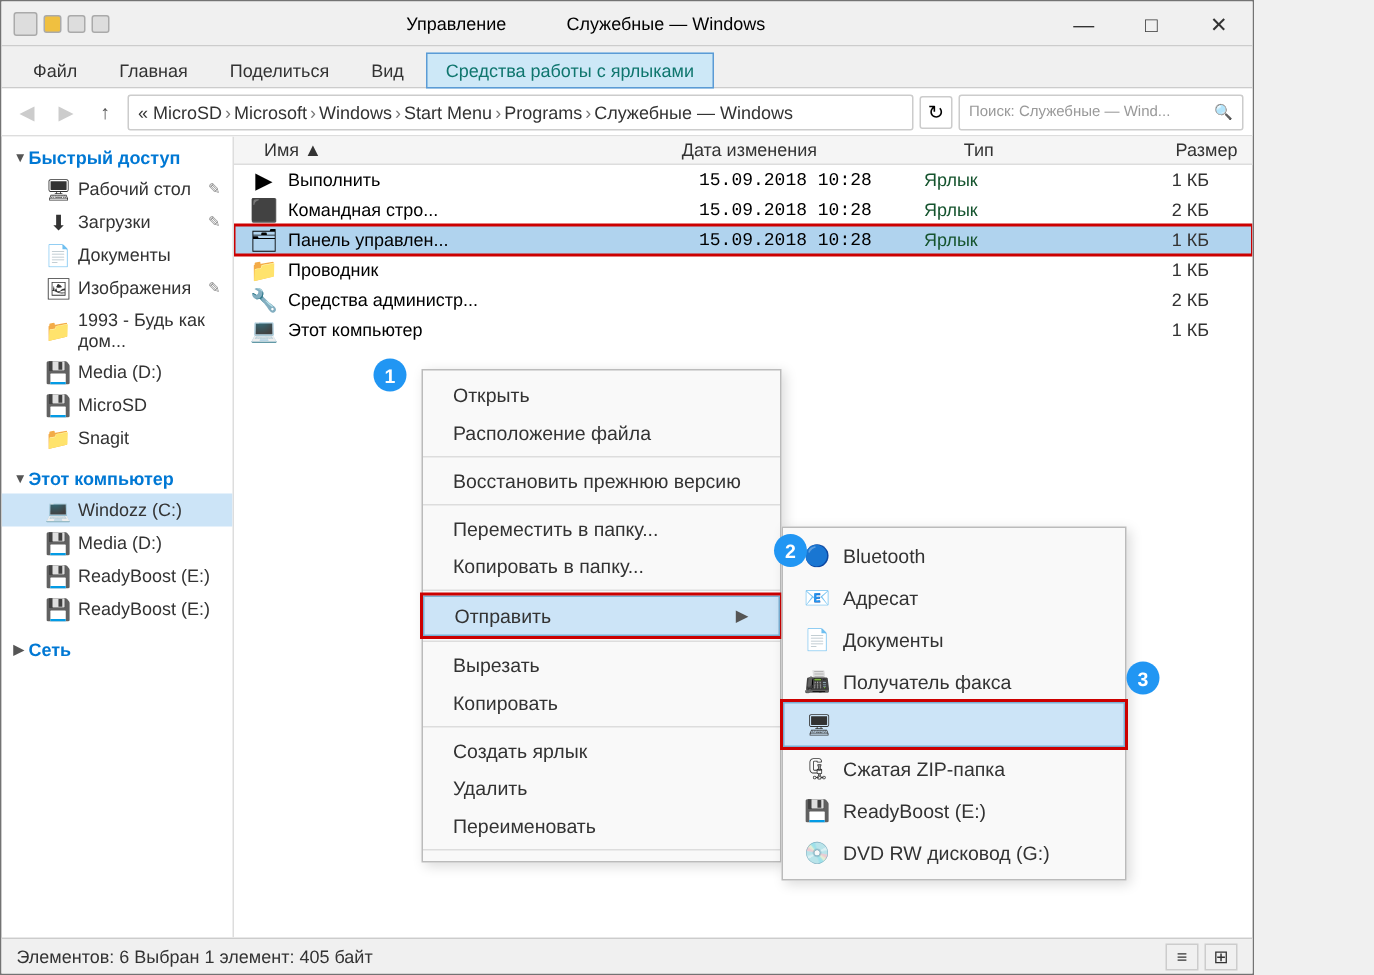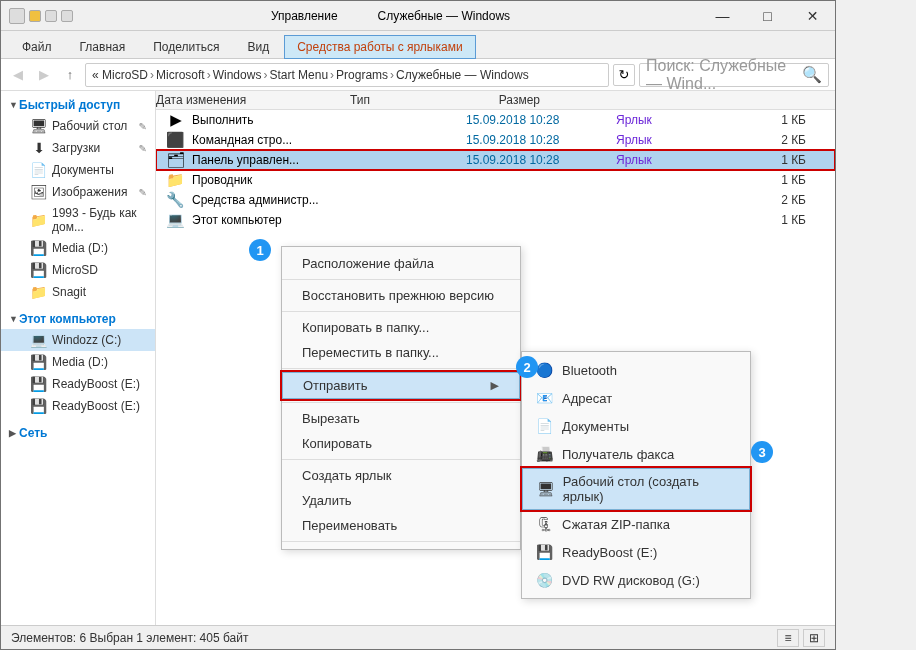--- a/index.html
+++ b/index.html
@@ -96,21 +96,21 @@
       background: #fff;
       border-color: #ccc;
       border-bottom: 1px solid #fff;
       margin-bottom: -1px;
       z-index: 1;
     }
 
     .ribbon-tab.highlighted {
       background: #cde8f7;
       border-color: #5b9bd5;
-      color: #c2410c;
+      color: #0f766e;
     }
 
     
     .address-bar {
       height: 32px;
       display: flex;
       align-items: center;
       padding: 0 6px;
       gap: 4px;
       background: #fff;
@@ -155,21 +155,21 @@
 
     .search-box {
       width: 190px;
       height: 24px;
       border: 1px solid #ccc;
       border-radius: 2px;
       display: flex;
       align-items: center;
       padding: 0 6px;
       background: #fff;
-      font-size: 16px;
+      font-size: 10px;
       color: #999;
     }
 
     
     .main-area {
       flex: 1;
       display: flex;
       overflow: hidden;
     }
 
@@ -251,22 +251,22 @@
       display: flex;
       align-items: center;
       gap: 6px;
       padding-left: 10px;
     }
     .file-icon {
       width: 20px; height: 16px;
       display: flex; align-items: center; justify-content: center;
       font-size: 15px;
     }
-    .file-date { width: 150px; color: #0369a1; }
-    .file-type { width: 120px; color: #6d28d9; }
+    .file-date { width: 150px; color: #000000; font-family: Liberation Mono, monospace; }
+    .file-type { width: 120px; color: #14532d; }
     .file-size { width: 80px; text-align: right; padding-right: 10px; color: #333; }
 
     
     .status-bar {
       height: 24px;
       background: #f0f0f0;
       border-top: 1px solid #ccc;
       display: flex;
       align-items: center;
       padding: 0 10px;
@@ -513,20 +513,21 @@
       </div>
 
       <div class="sidebar-section-header" style="margin-top:6px">
         <span class="sidebar-expand">▶</span>
         <span>Сеть</span>
       </div>
     </div>
 
     <div class="file-list">
       <div class="file-list-header">
+        <div class="col-name">Имя ▲</div>
         <div class="col-date">Дата изменения</div>
         <div class="col-type">Тип</div>
         <div class="col-size">Размер</div>
       </div>
 
       <div class="file-row">
         <div class="file-name-cell">
           <span class="file-icon">▶</span>
           <span>Выполнить</span>
         </div>
@@ -581,32 +582,35 @@
           <span>Этот компьютер</span>
         </div>
         <div class="file-date"></div>
         <div class="file-type"></div>
         <div class="file-size">1 КБ</div>
       </div>
     </div>
 
     <div class="context-menu">
       <div class="menu-item">
+        <span>Открыть</span>
+      </div>
+      <div class="menu-item">
         <span>Расположение файла</span>
       </div>
       <div class="menu-divider"></div>
       <div class="menu-item">
         <span>Восстановить прежнюю версию</span>
       </div>
       <div class="menu-divider"></div>
       <div class="menu-item">
+        <span>Переместить в папку...</span>
+      </div>
+      <div class="menu-item">
         <span>Копировать в папку...</span>
-      </div>
-      <div class="menu-item">
-        <span>Переместить в папку...</span>
       </div>
       <div class="menu-divider"></div>
       <div class="menu-item highlighted red-border-menu">
         <span>Отправить</span>
         <span class="menu-arrow">▶</span>
       </div>
       <div class="menu-divider"></div>
       <div class="menu-item">
         <span>Вырезать</span>
       </div>
@@ -638,21 +642,20 @@
       <div class="submenu-item">
         <span class="submenu-icon">📄</span>
         <span>Документы</span>
       </div>
       <div class="submenu-item">
         <span class="submenu-icon">📠</span>
         <span>Получатель факса</span>
       </div>
       <div class="submenu-item highlighted red-border-sub">
         <span class="submenu-icon">🖥</span>
-        <span>Рабочий стол (создать ярлык)</span>
       </div>
       <div class="submenu-item">
         <span class="submenu-icon">🗜</span>
         <span>Сжатая ZIP-папка</span>
       </div>
       <div class="submenu-item">
         <span class="submenu-icon">💾</span>
         <span>ReadyBoost (E:)</span>
       </div>
       <div class="submenu-item">

